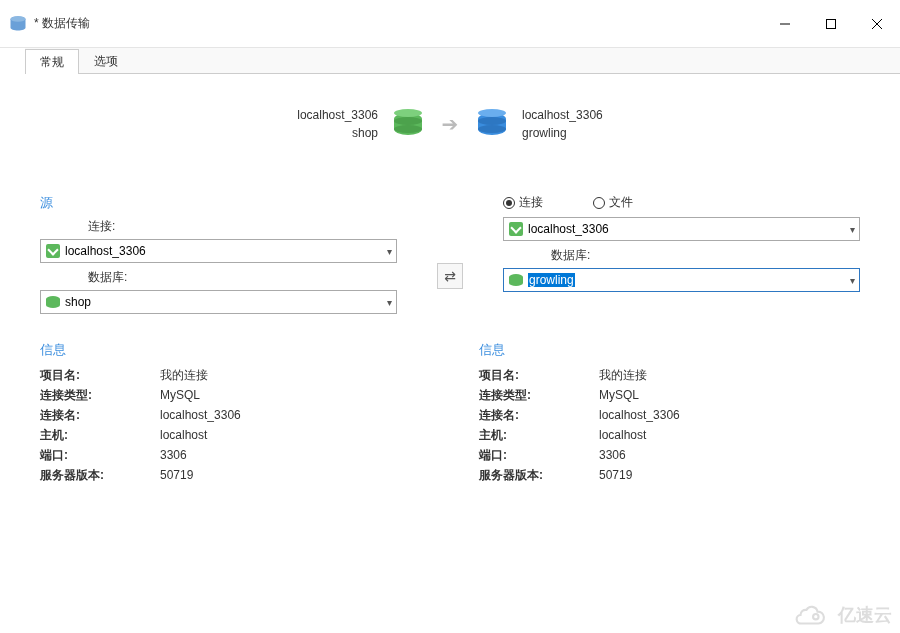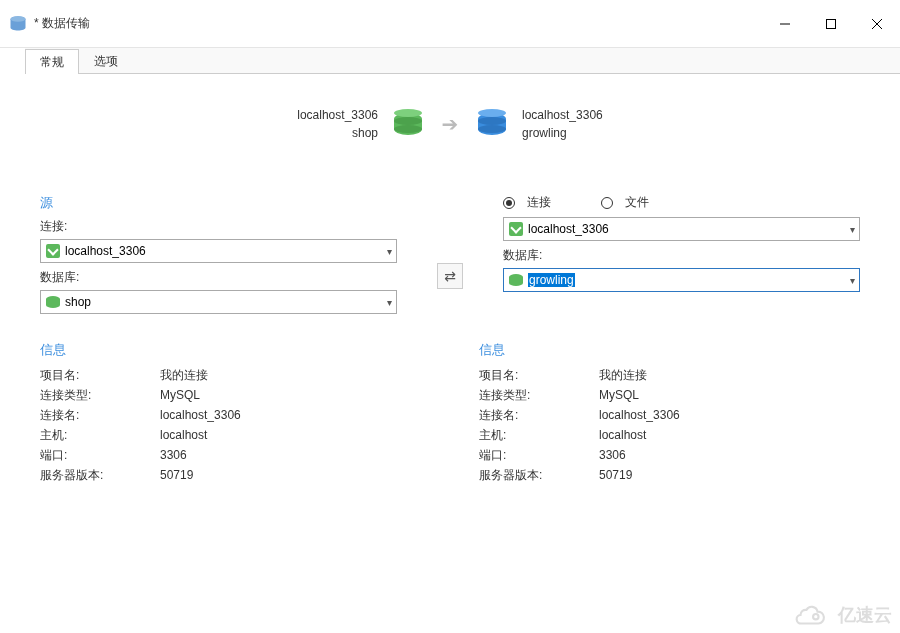--- a/index.html
+++ b/index.html
@@ -36,40 +36,40 @@
   .db-shape.blue .top { background: #6aaeee; }
   .db-shape .stack1 { top: 8px; }
   .db-shape .stack2 { top: 16px; }
   .arrow { color: #bbb; font-size: 20px; width: 24px; text-align: center; }
 
   
   .columns { display: flex; padding: 0 40px; gap: 40px; margin-top: 30px; }
   .col { flex: 1; }
   .section-title { color: #3a8dde; font-size: 13px; margin-bottom: 6px; }
   .radio-row { display: flex; gap: 50px; font-size: 12px; color: #333; margin-bottom: 6px; align-items: center; }
-  .field-label { font-size: 12px; color: #333; margin-bottom: 4px; margin-top: 6px; }
+  .field-label { font-size: 12px; color: #333; margin-bottom: 4px; margin-top: 6px; margin-left: 48px; }
   .combo { display: flex; align-items: center; border: 1px solid #aaa; height: 24px; padding: 0 4px; font-size: 12px; background: #fff; position: relative; }
   .combo .combo-icon { width: 16px; height: 16px; margin-right: 4px; display: flex; align-items: center; justify-content: center; }
   .combo .combo-text { flex: 1; }
   .combo .chev { color: #555; font-size: 10px; }
   .combo.focused { border: 1px solid #2d77c2; }
   .combo.focused .combo-text span { background: #0078d7; color: #fff; padding: 0 1px; }
 
   .swap-btn { width: 26px; height: 26px; border: 1px solid #ccc; background: #f7f7f7; display: flex; align-items: center; justify-content: center; color: #555; font-size: 14px; align-self: center; margin-top: 44px; }
 
   
   .info-sections { display: flex; padding: 0 40px; gap: 16px; margin-top: 27px; }
   .info-col { flex: 1; }
   .info-grid { font-size: 12px; color: #333; }
   .info-row { display: flex; line-height: 20px; }
-  .info-key { width: 120px; }
+  .info-key { width: 120px; font-weight: bold; }
   .info-val { flex: 1; }
 
   
-  .radio { display: inline-flex; align-items: center; gap: 12px; }
+  .radio { display: inline-flex; align-items: center; gap: 4px; }
   .radio .circle { width: 12px; height: 12px; border: 1px solid #333; border-radius: 50%; display: inline-flex; align-items: center; justify-content: center; }
   .radio.checked .circle::after { content: ""; width: 6px; height: 6px; background: #333; border-radius: 50%; }
 
   
   .watermark { position: absolute; right: 8px; bottom: 6px; font-size: 18px; color: #ddd; font-weight: bold; display: flex; align-items: center; gap: 12px; }
   .watermark svg { width: 34px; height: 22px; }
 
   
   .conn-square { width: 14px; height: 14px; background: #5cb85c; border-radius: 2px; display: flex; align-items: center; justify-content: center; }
   .conn-square::after { content: ""; width: 6px; height: 6px; border-left: 2px solid #fff; border-bottom: 2px solid #fff; transform: rotate(-45deg); margin-top: -2px; }

